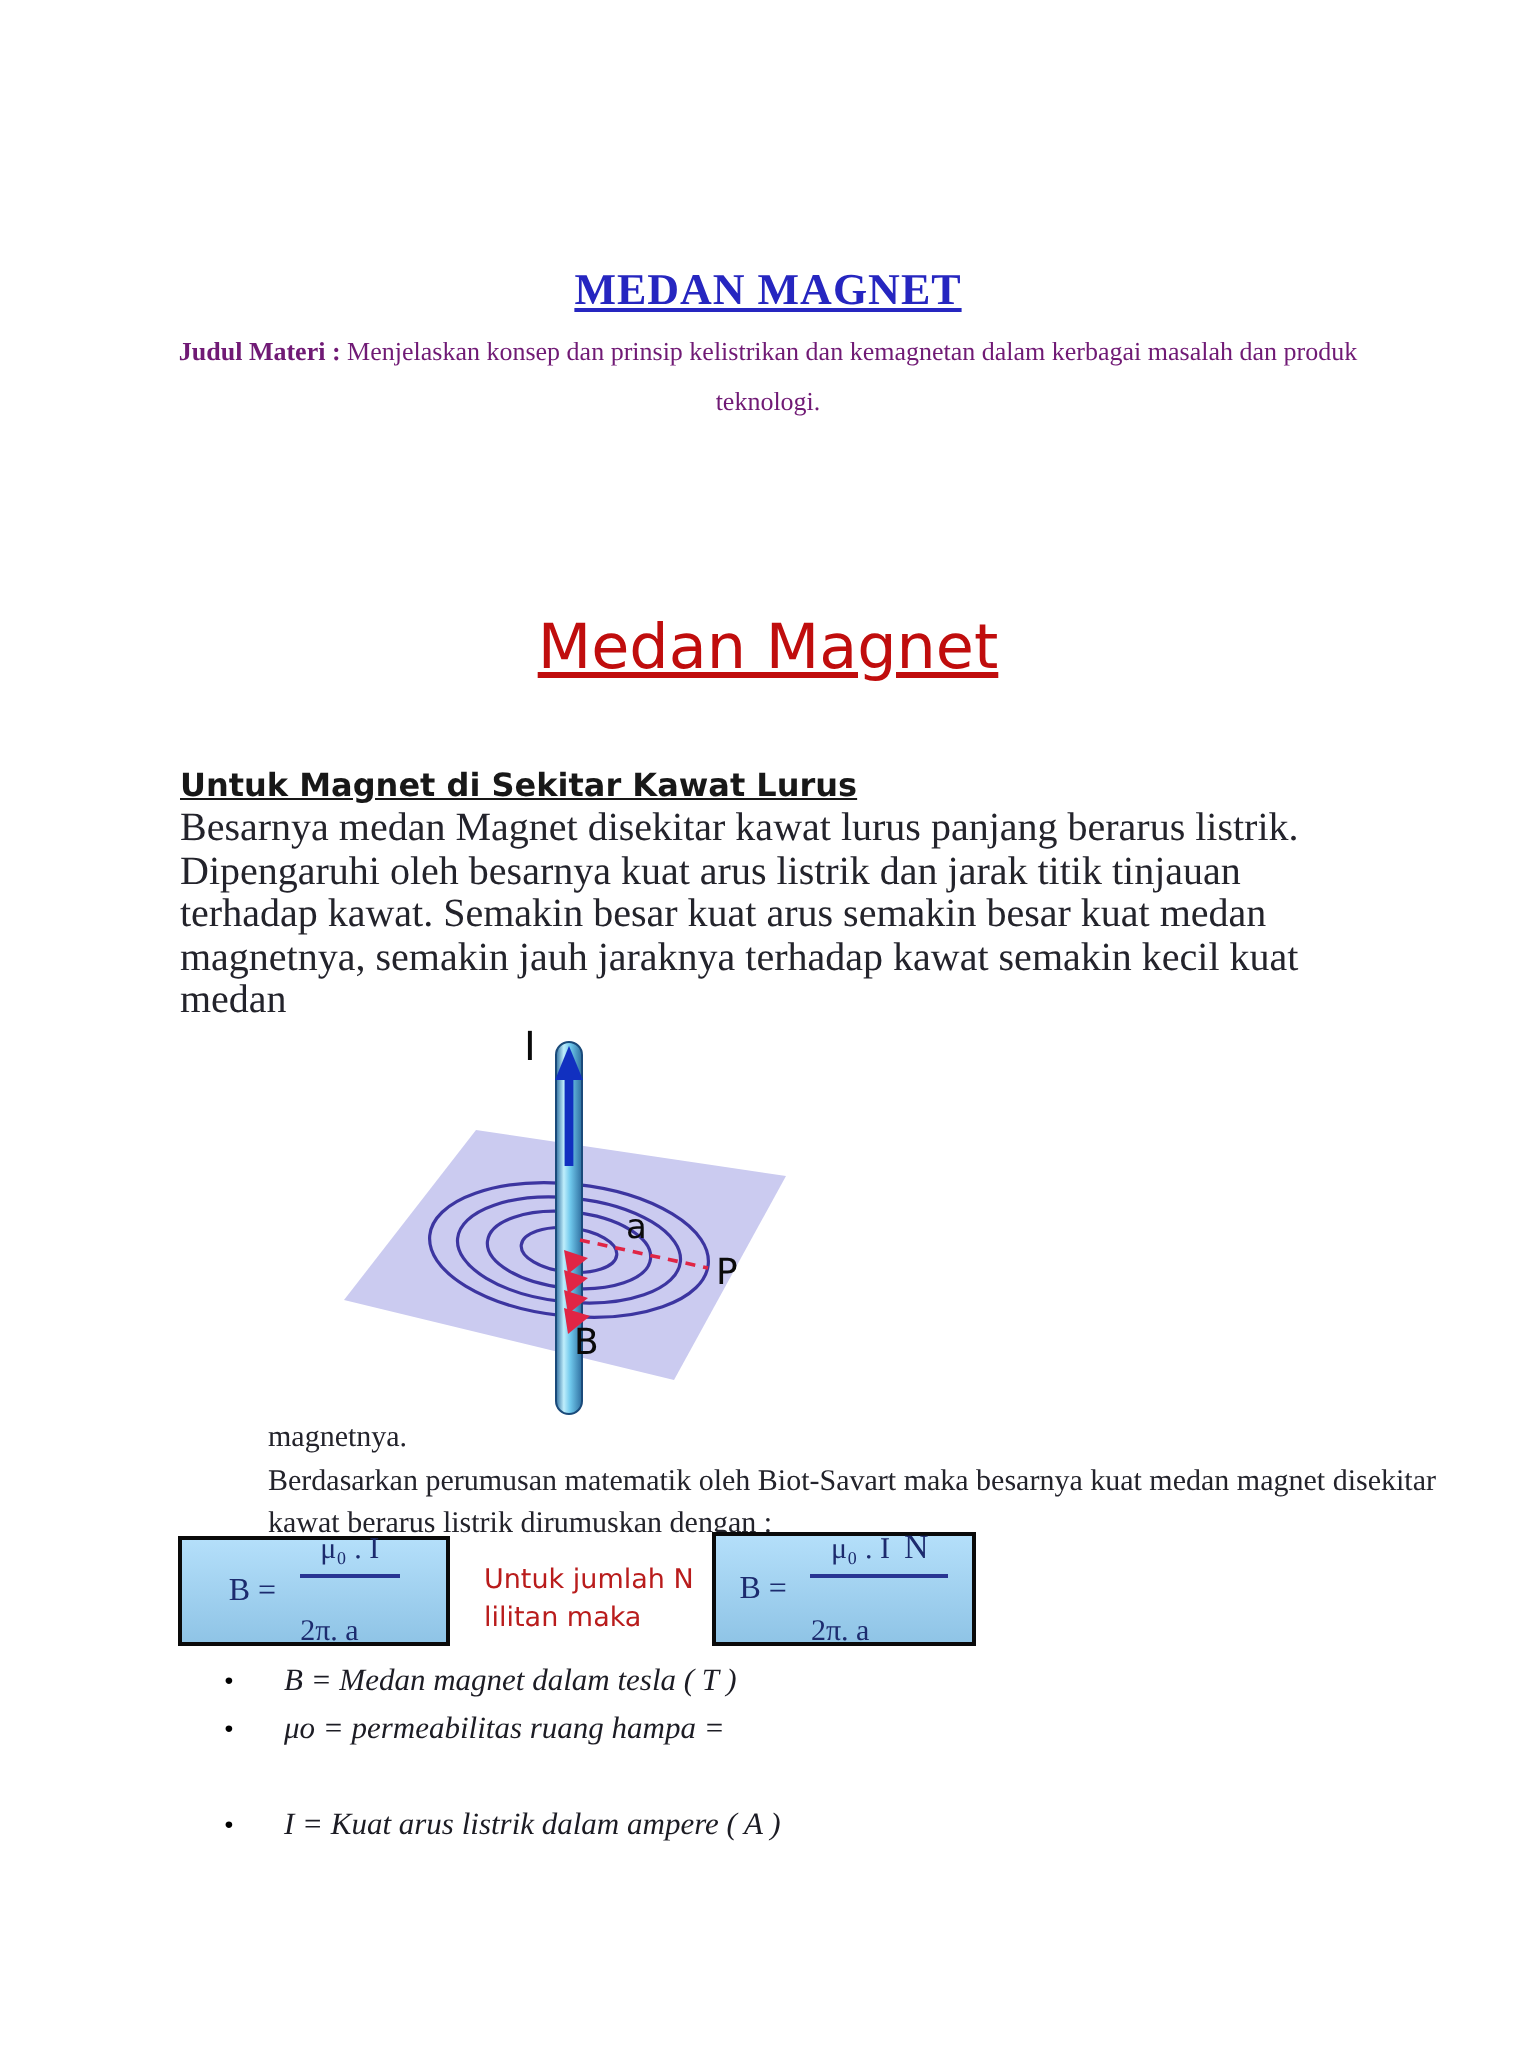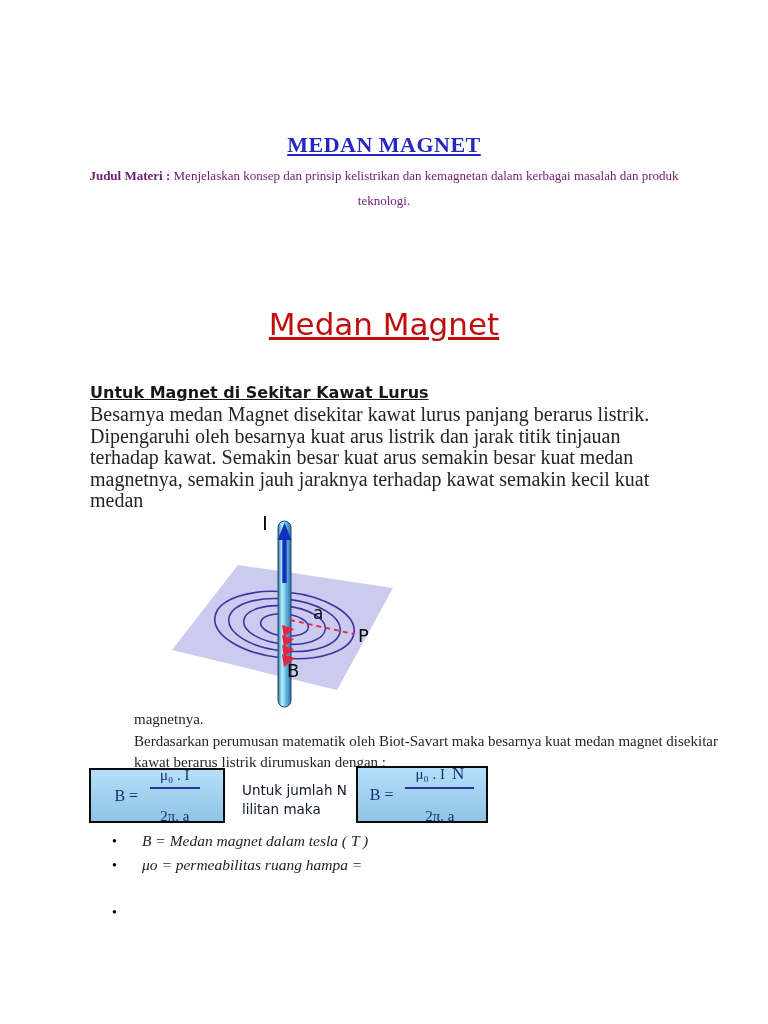--- a/index.html
+++ b/index.html
@@ -48,31 +48,31 @@
   .para2 div { margin:0; }
 
   .formula-box {
     position:absolute; border:2px solid #0a0a0a;
     background:linear-gradient(#b4dffa, #8fc4e6);
     display:flex; align-items:center; justify-content:center;
     font-family:"Liberation Serif", serif; color:#1c2b6e;
     box-sizing:border-box;
   }
   .formula-box .lhs { font-size:16px; margin-right:12px; }
-  .fraction { display:inline-block; text-align:center; font-size:15px; }
+  .fraction { display:inline-block; text-align:left; font-size:15px; }
   .fraction .num { padding:0 10px 3px 10px; border-bottom:2px solid #283593; white-space:nowrap; }
   .fraction .den { padding-top:19px; }
   .n-extra { font-size:17px; margin-left:7px; }
   #box1 { left:89px;  top:768px; width:136px; height:55px; }
   #box2 { left:356px; top:766px; width:132px; height:57px; }
 
   .between-label {
     position:absolute; left:242px; top:781px; width:118px;
     font-family:"DejaVu Sans", sans-serif; font-size:13.5px; line-height:19px;
-    color:#0f172a;
+    color:#b91c1c;
   }
 
   .bullets { position:absolute; left:112px; top:829px; width:480px; }
   .bullet-row {
     display:flex; align-items:baseline; line-height:23px;
     font-style:italic; font-size:15.5px; color:#1c1c24;
   }
   .bullet-row .dot { font-style:normal; width:30px; font-size:14px; color:#000; }
   .bullet-row.gap { margin-top:24px; }
 </style>
@@ -163,16 +163,17 @@
     <div class="bullet-row">
       <span class="dot">•</span>
       <span>B = Medan magnet dalam tesla ( T )</span>
     </div>
     <div class="bullet-row">
       <span class="dot">•</span>
       <span>μo = permeabilitas ruang hampa =</span>
     </div>
     <div class="bullet-row gap">
       <span class="dot">•</span>
+      <span>I = Kuat arus listrik dalam ampere ( A )</span>
     </div>
   </div>
 
 </div>
 
 </body></html>

